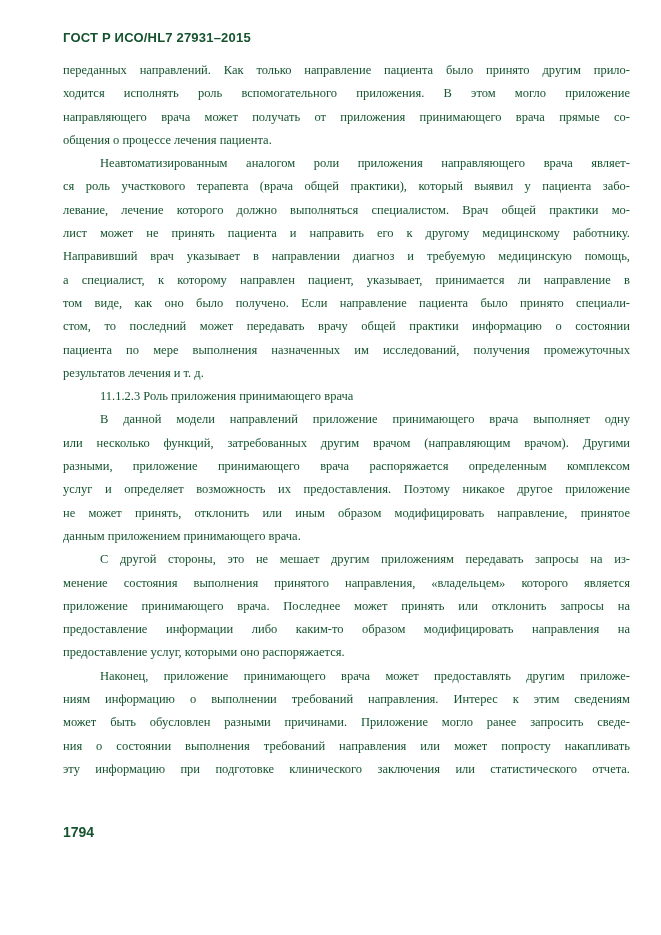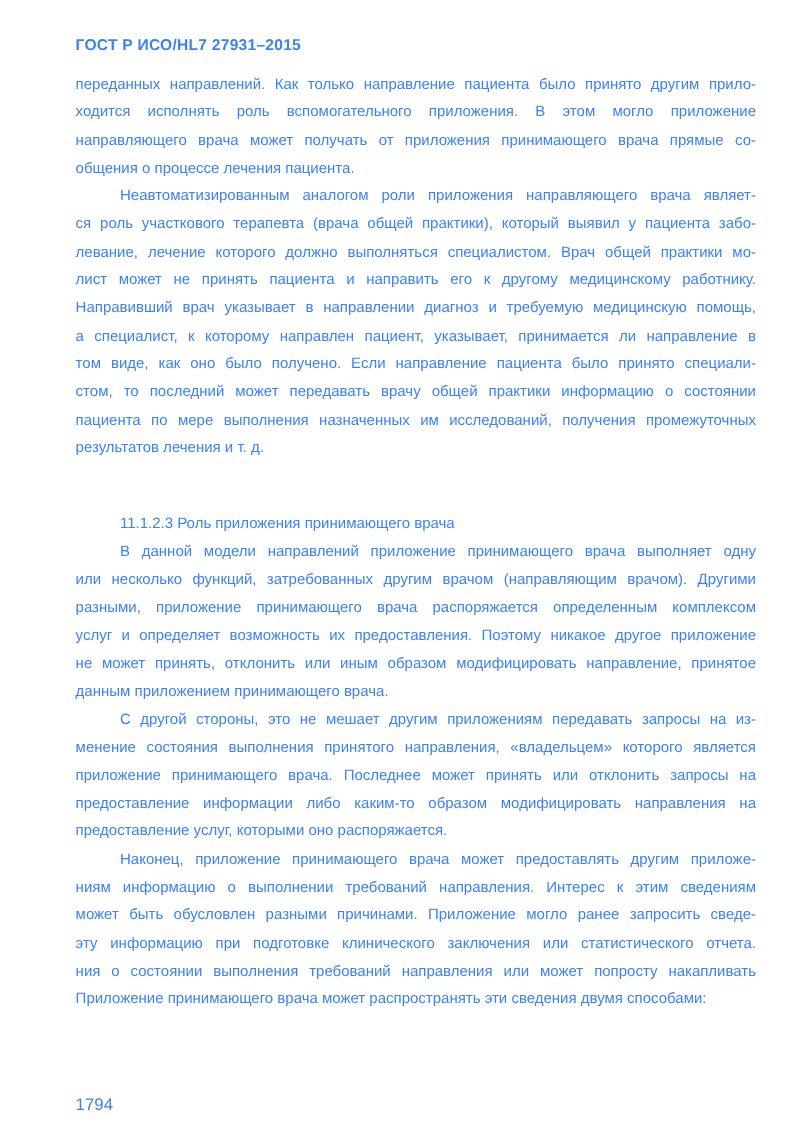--- a/index.html
+++ b/index.html
@@ -6,21 +6,21 @@
     margin: 0;
     padding: 0;
     background: #ffffff;
   }
   .page {
     position: relative;
     width: 661px;
     height: 935px;
     background: #ffffff;
     font-family: "Liberation Sans", "DejaVu Sans", sans-serif;
-    color: #3b82f6;
+    color: #14532d;
     overflow: hidden;
   }
   .header {
     position: absolute;
     left: 63px;
     top: 30px;
     font-size: 13px;
     font-weight: bold;
     letter-spacing: 0.2px;
     white-space: nowrap;
@@ -30,38 +30,38 @@
     left: 63px;
     top: 59px;
     width: 567px;
     font-size: 12.5px;
     line-height: 23.3px;
   }
   .para { margin: 0; padding: 0; }
   .line {
     text-align: justify;
     text-align-last: justify;
+    font-family: Liberation Serif, serif;
   }
   .line.last {
     text-align-last: left;
   }
   .para.indent .line.first {
     text-indent: 37px;
   }
   .para.heading .line {
     text-align: center;
     text-align-last: left;
-    margin-top: 40px;
   }
   .pagenum {
     position: absolute;
     left: 63px;
-    top: 912px;
+    top: 824px;
     font-size: 14px;
-    font-weight: normal;
+    font-weight: bold;
   }
 </style>
 </head>
 <body>
 
 <div class="page">
   <div class="header">ГОСТ Р ИСО/HL7 27931–2015</div>
 
   <div class="content">
       <div class="para">
@@ -97,20 +97,19 @@
         <div class="line first">С другой стороны, это не мешает другим приложениям передавать запросы на из-</div>
         <div class="line">менение состояния выполнения принятого направления, «владельцем» которого является</div>
         <div class="line">приложение принимающего врача. Последнее может принять или отклонить запросы на</div>
         <div class="line">предоставление информации либо каким-то образом модифицировать направления на</div>
         <div class="line last">предоставление услуг, которыми оно распоряжается.</div>
       </div>
       <div class="para indent">
         <div class="line first">Наконец, приложение принимающего врача может предоставлять другим приложе-</div>
         <div class="line">ниям информацию о выполнении требований направления. Интерес к этим сведениям</div>
         <div class="line">может быть обусловлен разными причинами. Приложение могло ранее запросить сведе-</div>
+        <div class="line">ния о состоянии выполнения требований направления или может попросту накапливать</div>
         <div class="line">эту информацию при подготовке клинического заключения или статистического отчета.</div>
-        <div class="line">ния о состоянии выполнения требований направления или может попросту накапливать</div>
-        <div class="line last">Приложение принимающего врача может распространять эти сведения двумя способами:</div>
       </div>
     </div>
 
   <div class="pagenum">1794</div>
 </div>
 
 </body></html>

